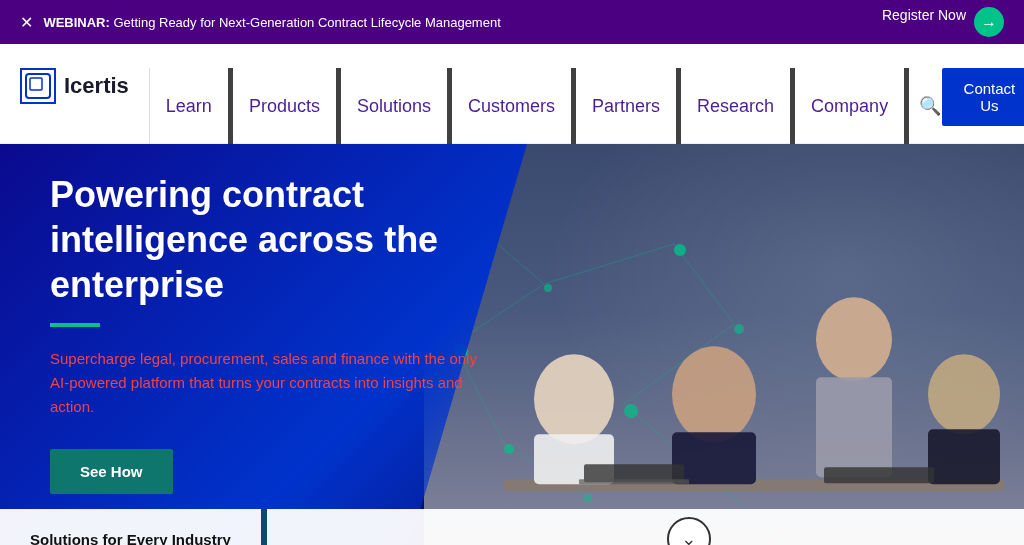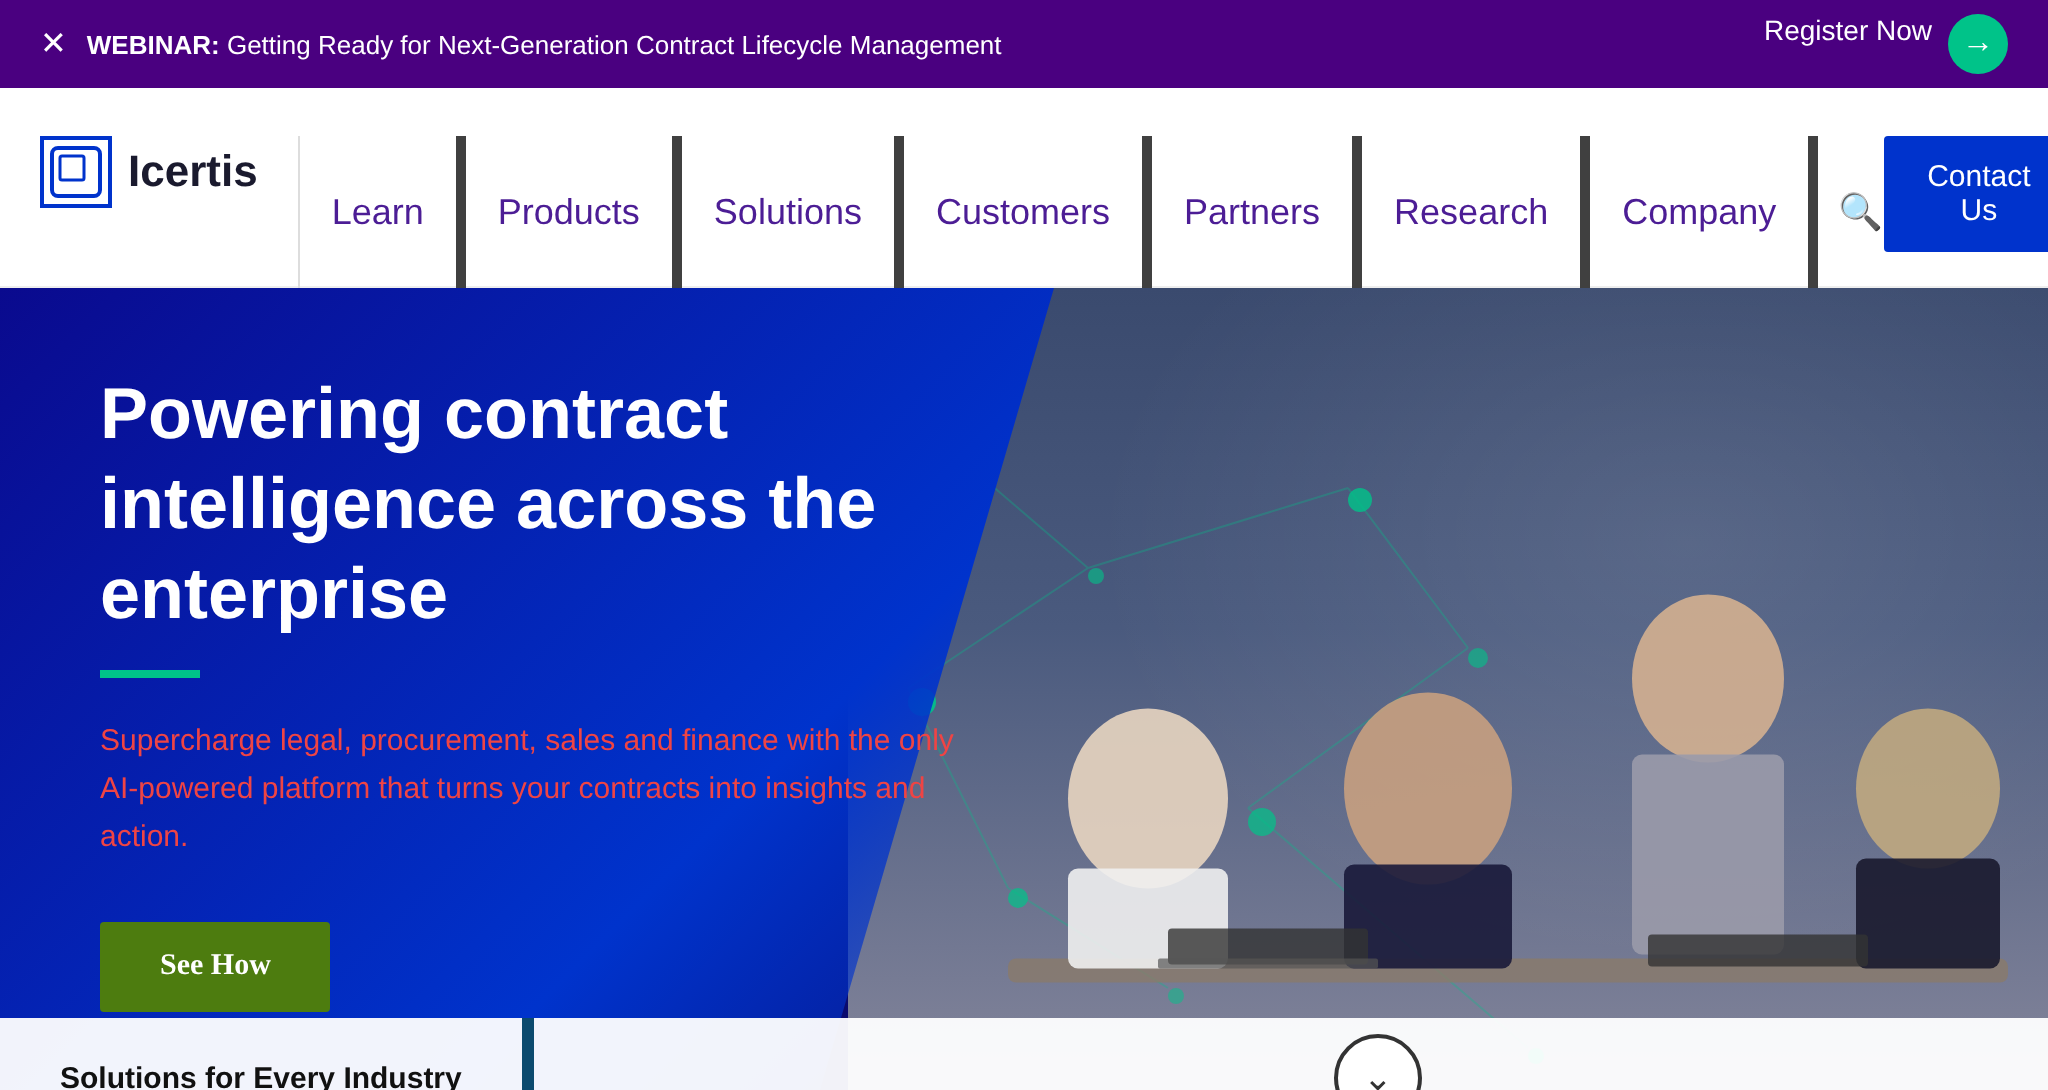--- a/index.html
+++ b/index.html
@@ -113,21 +113,21 @@
       position: absolute;
       top: 0; left: 0;
       width: 620px;
       height: 100%;
       background: linear-gradient(135deg, #0a0a8e 0%, #0033cc 60%, transparent 100%);
       clip-path: polygon(0 0, 85% 0, 65% 100%, 0 100%);
     }
 
     .hero-content {
       position: absolute;
-      top: 40px;
+      top: 28px;
       left: 50px;
       width: 520px;
       color: white;
       z-index: 5;
     }
     .hero-title {
       font-size: 36px;
       font-weight: 700;
       line-height: 1.25;
       margin-bottom: 16px;
@@ -140,29 +140,28 @@
       margin-bottom: 20px;
     }
     .hero-desc {
       font-size: 15px;
       line-height: 1.6;
       color: #ef4444;
       margin-bottom: 30px;
       max-width: 430px;
     }
     .btn-see-how {
-      background: #4d7c0f;
+      background: #0f766e;
       color: white;
       border: none;
       padding: 14px 30px;
       font-size: 15px;
       cursor: pointer;
       font-weight: 600;
       border-radius: 2px;
-      font-family: Liberation Serif, serif;
     }
 
     
     .bottom-strip {
       position: absolute;
       bottom: 0;
       left: 0;
       width: 1024px;
       height: 60px;
       background: rgba(255,255,255,0.95);

